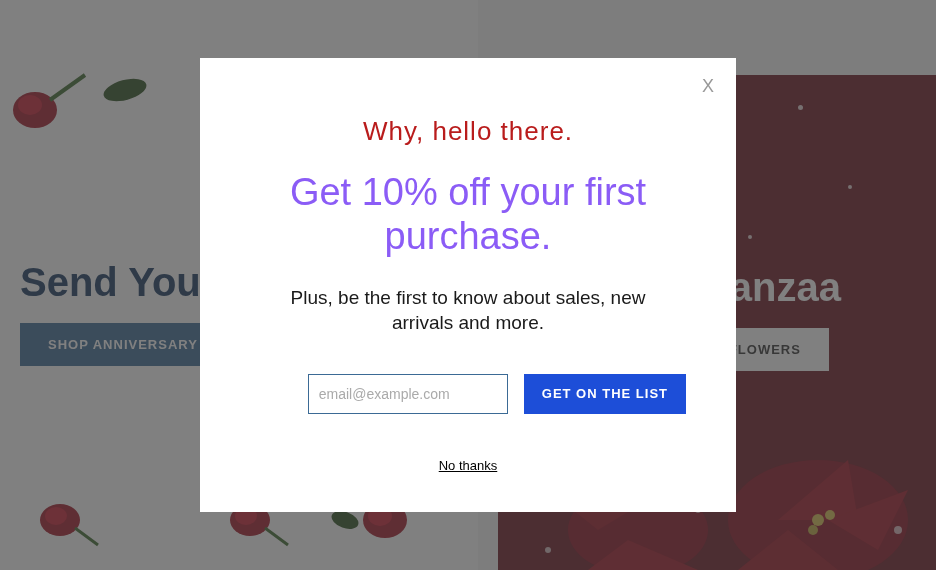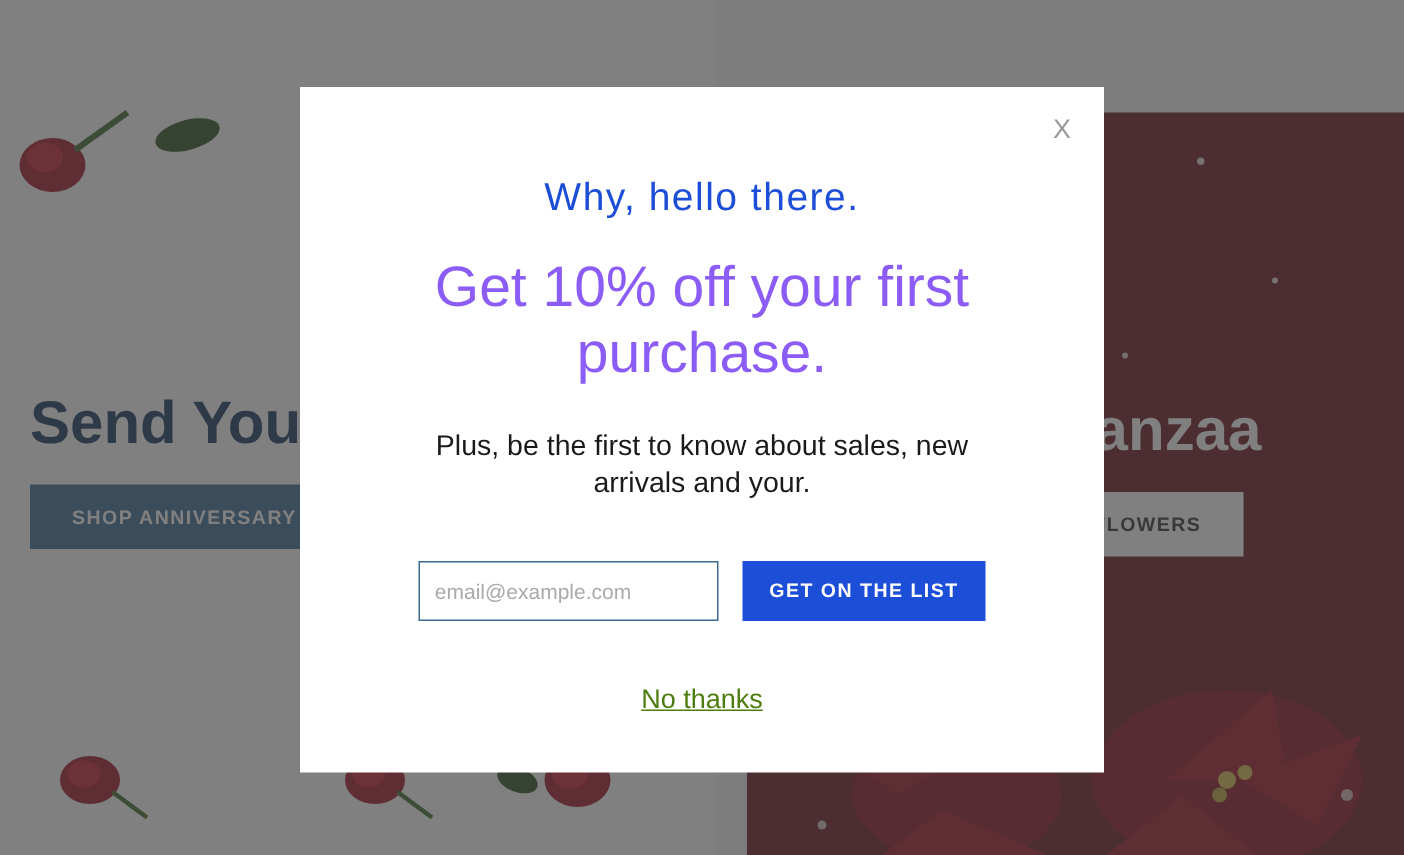--- a/index.html
+++ b/index.html
@@ -177,21 +177,21 @@
       font-size: 18px;
       color: #999;
       cursor: pointer;
       font-family: Arial, sans-serif;
       background: none;
       border: none;
     }
     
     .modal-greeting {
       font-size: 26px;
-      color: #1d4ed8;
+      color: #b91c1c;
       letter-spacing: 1px;
       margin-bottom: 24px;
       font-weight: 400;
     }
     
     .modal-headline {
       font-size: 38px;
       font-weight: 500;
       color: #8b5cf6;
       line-height: 1.15;
@@ -202,21 +202,21 @@
       font-size: 19px;
       color: #1a1a1a;
       line-height: 1.3;
       margin-bottom: 38px;
       padding: 0 20px;
     }
     
     .modal-form {
       display: flex;
       gap: 16px;
-      justify-content: center;
+      justify-content: flex-end;
       margin-bottom: 42px;
     }
     
     .modal-input {
       width: 200px;
       height: 40px;
       border: 1.5px solid #3b6a95;
       padding: 0 10px;
       font-size: 14px;
       color: #333;
@@ -233,22 +233,22 @@
       color: #fff;
       border: none;
       padding: 0 18px;
       font-size: 13px;
       font-weight: 700;
       letter-spacing: 1px;
       cursor: pointer;
     }
     
     .modal-decline {
-      font-size: 18px;
-      color: #4d7c0f;
+      font-size: 13px;
+      color: #000000;
       text-decoration: underline;
       cursor: pointer;
       background: none;
       border: none;
     }
   </style>
 </head>
 <body>
 
 <div class="background">
@@ -314,20 +314,20 @@
       <circle cx="400" cy="140" r="4" fill="rgba(255,255,255,0.7)"></circle>
     </svg>
   </div>
 </div>
 
 <div class="overlay">
   <div class="modal">
     <button class="modal-close">X</button>
     <div class="modal-greeting">Why, hello there.</div>
     <div class="modal-headline">Get 10% off your first purchase.</div>
-    <div class="modal-subtext">Plus, be the first to know about sales, new arrivals and your.</div>
+    <div class="modal-subtext">Plus, be the first to know about sales, new arrivals and more.</div>
     <div class="modal-form">
       <input type="email" class="modal-input" placeholder="email@example.com" style="">
       <button class="modal-submit">GET ON THE LIST</button>
     </div>
     <button class="modal-decline">No thanks</button>
   </div>
 </div>
 
 </body></html>

